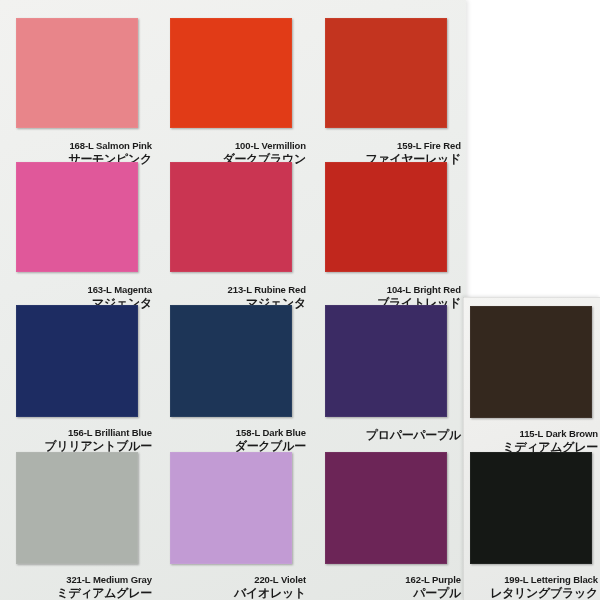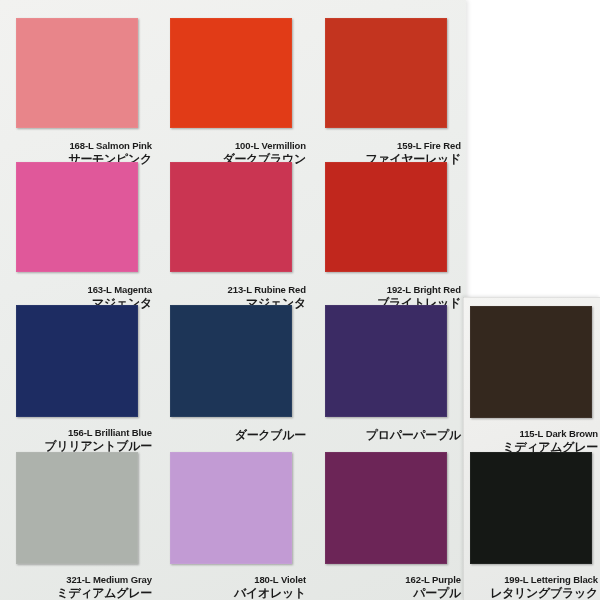--- a/index.html
+++ b/index.html
@@ -114,36 +114,37 @@
     <div class="chip" style="background-color: rgb(202, 53, 82);"></div>
     <div class="cap">
       <span class="code">213-L Rubine Red</span>
       <span class="jp">マジェンタ</span>
     </div>
   </div>
 
   <div class="cell" style="left:325px;top:162px;">
     <div class="chip" style="background-color: rgb(193, 39, 29);"></div>
     <div class="cap">
-      <span class="code">192-L Bright Red</span>
+      <span class="code">104-L Bright Red</span>
       <span class="jp">ブライトレッド</span>
     </div>
   </div>
 
   <div class="cell" style="left:16px;top:305px;">
     <div class="chip tall" style="background-color: rgb(29, 44, 98);"></div>
     <div class="cap">
       <span class="code">156-L Brilliant Blue</span>
       <span class="jp">ブリリアントブルー</span>
     </div>
   </div>
 
   <div class="cell" style="left:170px;top:305px;">
     <div class="chip tall" style="background-color: rgb(29, 53, 87);"></div>
     <div class="cap">
+      <span class="code">158-L Dark Blue</span>
       <span class="jp">ダークブルー</span>
     </div>
   </div>
 
   <div class="cell" style="left:325px;top:305px;">
     <div class="chip tall" style="background-color: rgb(59, 43, 100);"></div>
     <div class="cap">
       <span class="jp">プロパーパープル</span>
     </div>
   </div>
@@ -160,21 +161,21 @@
     <div class="chip tall" style="background-color: rgb(173, 178, 172);"></div>
     <div class="cap">
       <span class="code">321-L Medium Gray</span>
       <span class="jp">ミディアムグレー</span>
     </div>
   </div>
 
   <div class="cell" style="left:170px;top:452px;">
     <div class="chip tall" style="background-color: rgb(194, 155, 212);"></div>
     <div class="cap">
-      <span class="code">180-L Violet</span>
+      <span class="code">220-L Violet</span>
       <span class="jp">バイオレット</span>
     </div>
   </div>
 
   <div class="cell" style="left:325px;top:452px;">
     <div class="chip tall" style="background-color: rgb(108, 37, 87);"></div>
     <div class="cap">
       <span class="code">162-L Purple</span>
       <span class="jp">パープル</span>
     </div>

